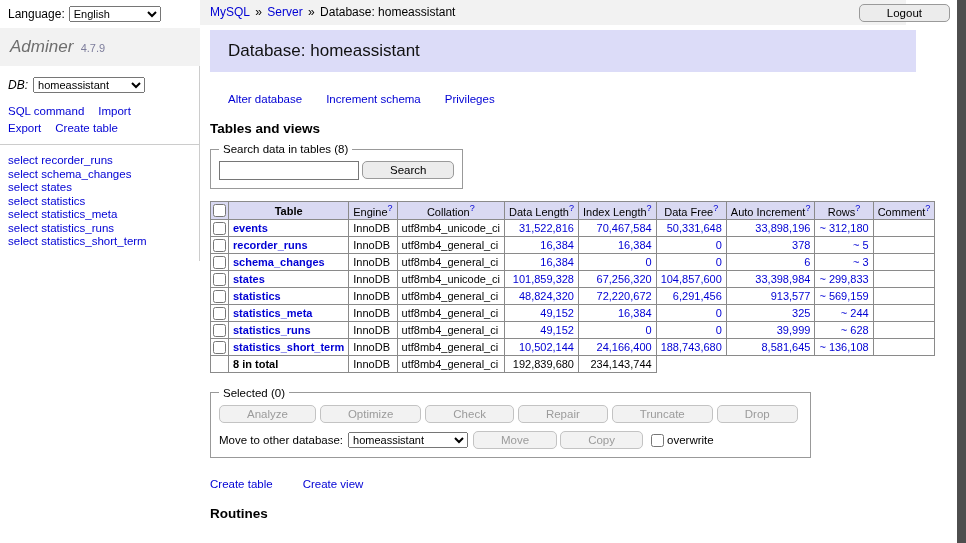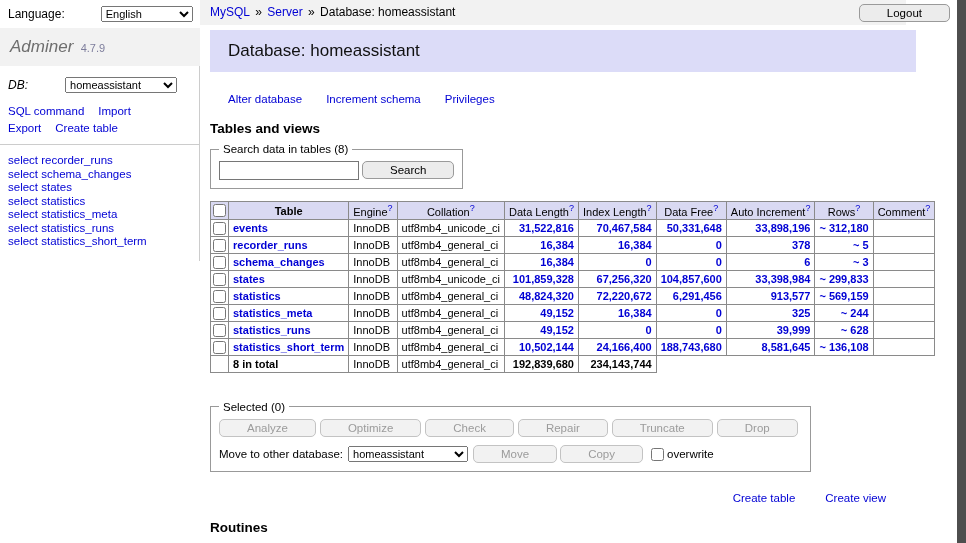--- a/index.html
+++ b/index.html
@@ -5,21 +5,21 @@
   :root{
     --link:#0000d4; --header-bg:#d9d9f2; --title-bg:#dcdcf8; --bar-bg:#f2f2f2;
   }
   *{box-sizing:border-box;}
   html,body{margin:0;padding:0;}
   body{
     position:relative; width:966px; height:543px; overflow:hidden;
     font-family:"Liberation Sans",sans-serif; font-size:12px; color:#000; background:#fff;
   }
   a{color:var(--link); text-decoration:none; cursor:pointer;}
-  select{font-family:inherit; font-size:11px;margin-left:32px;}
+  select{font-family:inherit; font-size:11px;}
   button{
     font-family:Liberation Sans, sans-serif; font-size:11.5px; padding:2px 27px; color:#000;
     background:#ececec; border:1px solid #9a9a9a; border-radius:5px; cursor:pointer;
   }
   button:disabled{color:#9b9b9b; border-color:#c3c3c3; background:#f2f2f2; cursor:default;}
 
   
   .lang{position:absolute; top:6px; left:8px;}
   .lang label{margin-right:4px;}
   .lang select{width:92px;}
@@ -65,33 +65,33 @@
   .tables-grid thead th:nth-child(5){width:70px;}
   .tables-grid thead th:nth-child(6){width:72px;}
   .tables-grid thead th:nth-child(7){width:62px;}
   .tables-grid thead th:nth-child(8){width:82px;}
   .tables-grid thead th:nth-child(9){width:56px;}
   .tables-grid thead th:nth-child(10){width:54px;}
   .tables-grid sup a{font-size:9px;}
   .tables-grid td.chk,.tables-grid th.chk{text-align:center; padding:1px 2px;}
   .tables-grid tbody th{text-align:left; font-weight:normal; background:#fff;}
   .tables-grid tbody th a{font-weight:bold;}
-  .tables-grid td.num{text-align:right;font-weight:bold;}
+  .tables-grid td.num{text-align:right;}
   .tables-grid tr.total th{text-align:left; font-weight:bold;}
   input[type=checkbox]{margin:0; vertical-align:middle;}
 
-  .selected-fs{margin-top:28px;}
+  .selected-fs{margin-top:14px;}
   .sel-buttons button{margin-right:4px;}
   .move-row{margin-top:8px; font-size:11.5px;}
   .move-row select{width:120px; margin:0 5px;}
   .move-row button{margin-right:3px;}
   .ovw{margin-left:5px;}
   .ovw input{margin-right:3px;}
 
-  .create-links{margin:19px 0 0;text-align:right;}
+  .create-links{margin:19px 0 0;}
   .create-links a{margin-right:30px; font-size:11.5px;}
 
   
   .scrollbar{position:absolute; top:0; right:0; width:9px; height:543px; background:#dcdcdc;}
   .scroll-thumb{position:absolute; top:0; left:0; width:9px; height:543px; background:#4e4e4e;}
 </style>
 </head>
 <body>
 
 <div class="lang">

